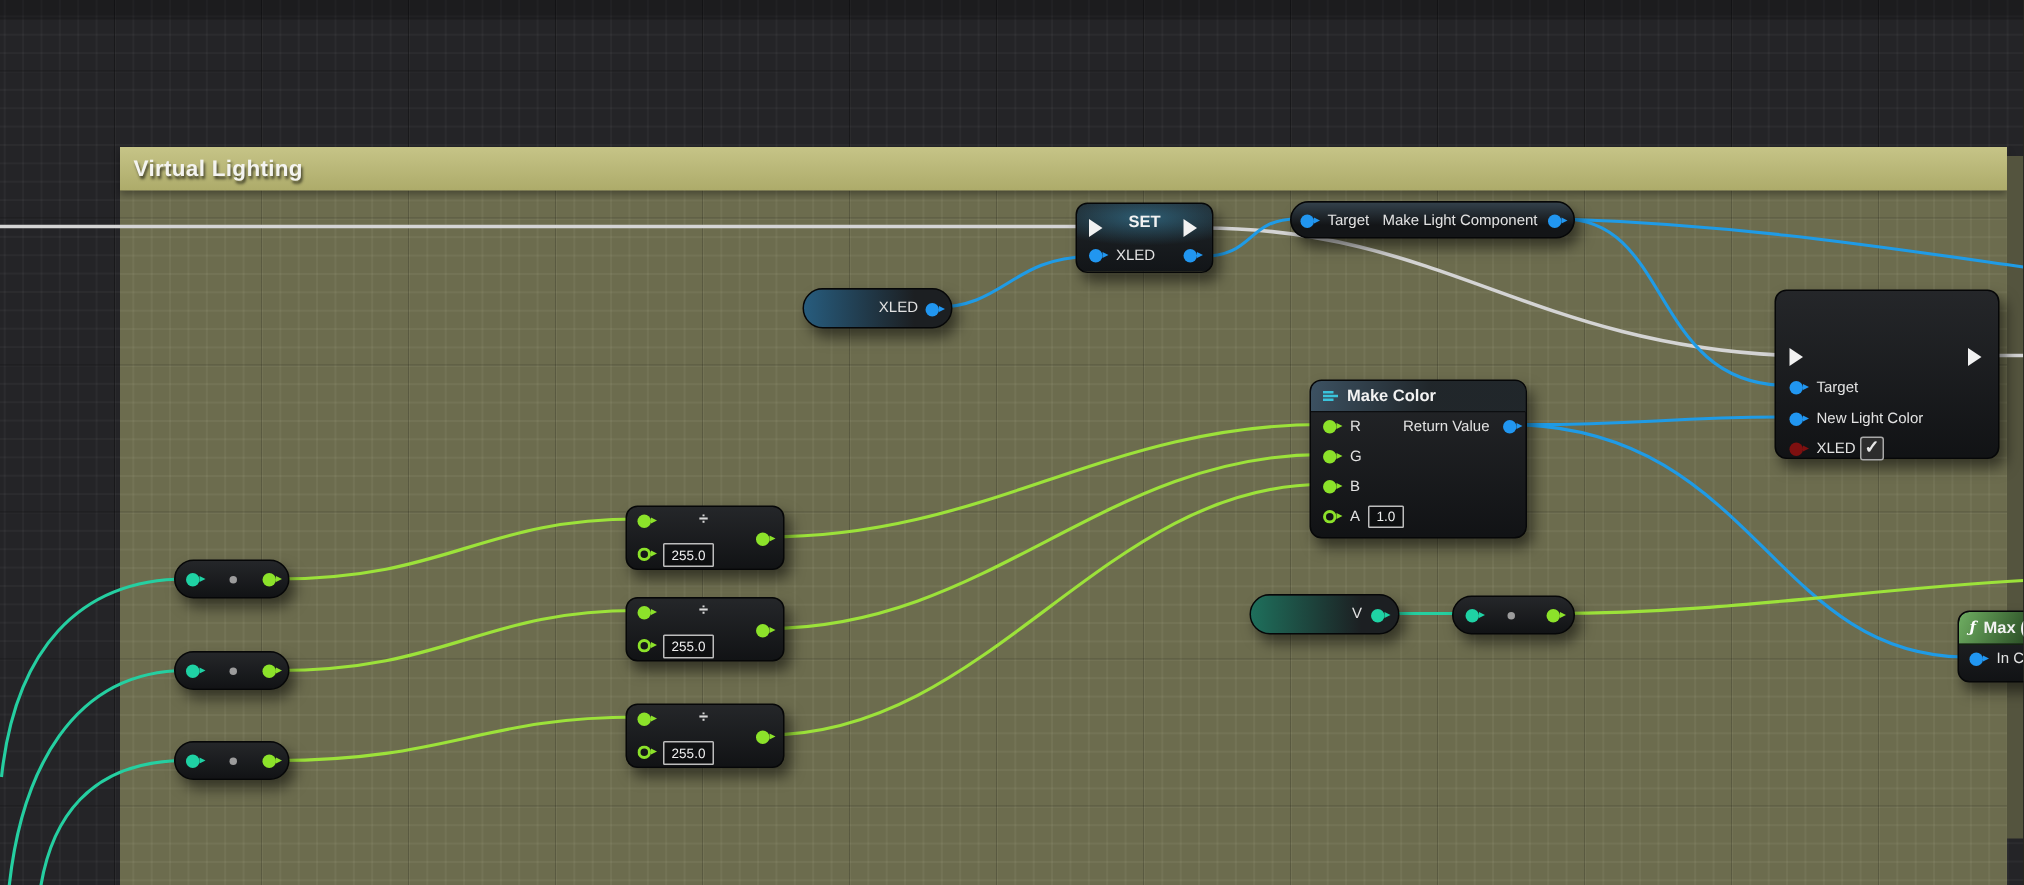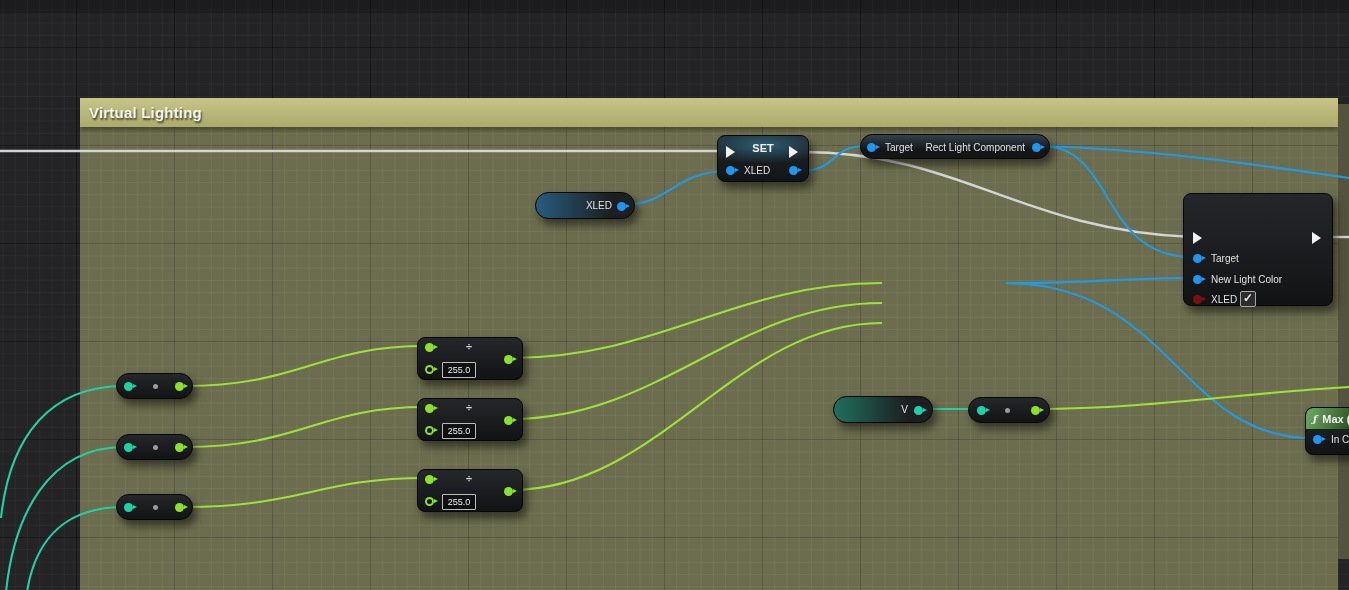--- a/index.html
+++ b/index.html
@@ -142,36 +142,55 @@
   </div>
 
   <div class="node pill sheen-blue" style="left:535px;top:192px;width:100px;height:27px;">
     <span class="lbl" style="right:22px;top:7px;">XLED</span>
     <span class="pin blue" style="right:8px;top:9px;"></span>
   </div>
 
   <div class="node pill" style="left:860px;top:134px;width:190px;height:25px;background:linear-gradient(180deg,rgba(120,160,190,.28),rgba(0,0,0,.25) 65%),#191c1f;">
     <span class="pin blue" style="left:6px;top:8px;"></span>
     <span class="lbl" style="left:24px;top:7px;">Target</span>
-    <span class="lbl" style="right:24px;top:7px;">Rect Light Component</span>
+    <span class="lbl" style="right:24px;top:7px;">Make Light Component</span>
     <span class="pin blue" style="right:8px;top:8px;"></span>
   </div>
 
   <div class="node" style="left:1183px;top:193px;width:150px;height:113px;">
     <div class="exec" style="left:9px;top:38px;"></div>
     <div class="exec" style="right:11px;top:38px;"></div>
     <span class="pin blue" style="left:9px;top:60px;"></span>
     <span class="lbl" style="left:27px;top:59px;">Target</span>
     <span class="pin blue" style="left:9px;top:81px;"></span>
     <span class="lbl" style="left:27px;top:80px;">New Light Color</span>
     <span class="pin red" style="left:9px;top:101px;"></span>
     <span class="lbl" style="left:27px;top:100px;">XLED</span>
     <span class="chk" style="left:56px;top:97px;">✓</span>
   </div>
 
+  <div class="node" style="left:873px;top:253px;width:145px;height:106px;">
+    <div class="hdr-dark">
+      <svg width="12" height="10">
+        <path d="M1 2.5h7M1 5h10M1 7.5h7" stroke="#3ac4dc" stroke-width="1.6" fill="none"></path>
+      </svg>
+      <span class="title">Make Color</span>
+    </div>
+    <span class="pin green" style="left:8px;top:26px;"></span>
+    <span class="lbl" style="left:26px;top:25px;">R</span>
+    <span class="pin green" style="left:8px;top:46px;"></span>
+    <span class="lbl" style="left:26px;top:45px;">G</span>
+    <span class="pin green" style="left:8px;top:66px;"></span>
+    <span class="lbl" style="left:26px;top:65px;">B</span>
+    <span class="pin green hollow" style="left:8px;top:86px;"></span>
+    <span class="lbl" style="left:26px;top:85px;">A</span>
+    <span class="valbox" style="left:38px;top:83px;width:22px;height:13px;line-height:13px;">1.0</span>
+    <span class="lbl" style="right:24px;top:25px;">Return Value</span>
+    <span class="pin blue" style="right:6px;top:26px;"></span>
+  </div>
 
   <div class="node" style="left:417px;top:337px;width:106px;height:43px;">
     <span class="pin green" style="left:7px;top:5px;"></span>
     <span class="lbl" style="left:48px;top:2px;font-size:11px;color:#d8d8d8;font-weight:bold;">÷</span>
     <span class="pin green hollow" style="left:7px;top:27px;"></span>
     <span class="valbox" style="left:24px;top:24px;width:32px;height:14px;line-height:14px;">255.0</span>
     <span class="pin green" style="right:9px;top:17px;"></span>
   </div>
   <div class="node" style="left:417px;top:398px;width:106px;height:43px;">
     <span class="pin green" style="left:7px;top:5px;"></span>

